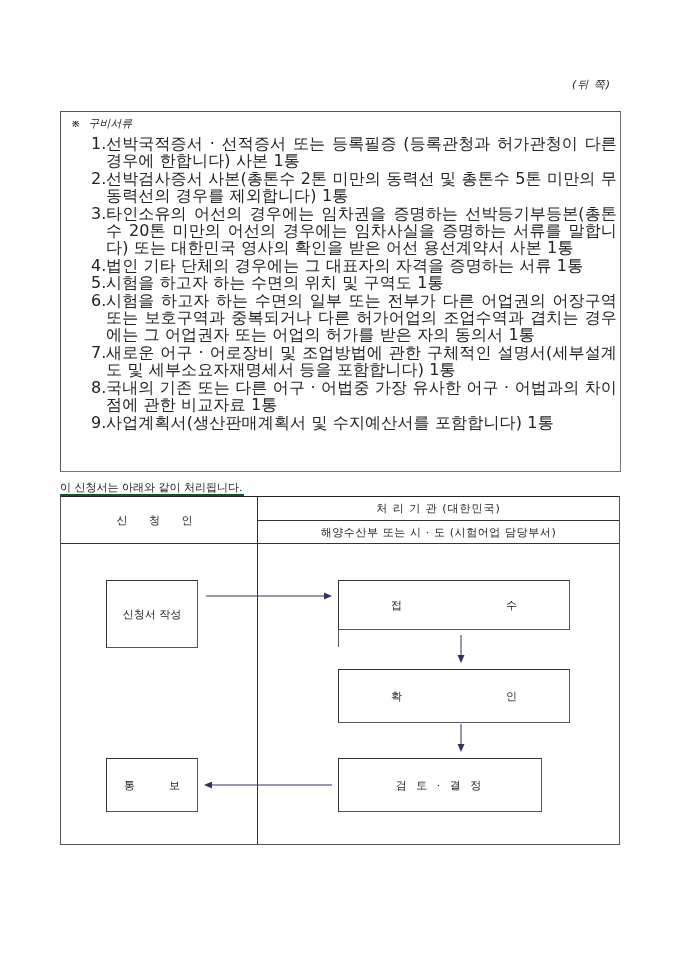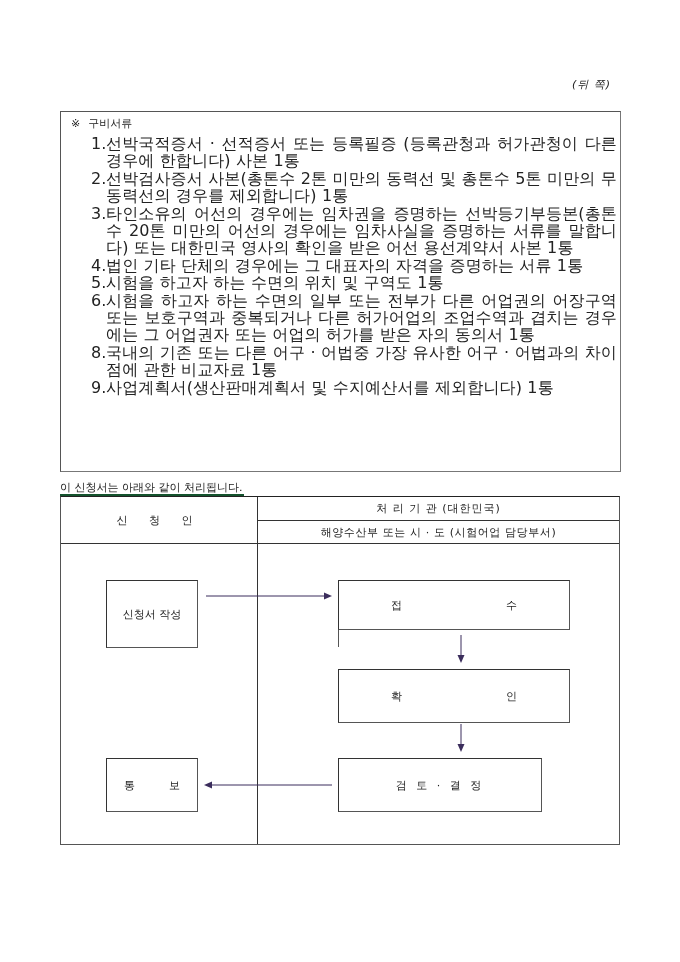--- a/index.html
+++ b/index.html
@@ -1,21 +1,21 @@
 <!DOCTYPE html>
 <html><head>
 <meta charset="utf-8">
 <style>
   html, body { margin: 0; padding: 0; background: #ffffff; }
   body { width: 680px; height: 962px; position: relative; overflow: hidden;
          font-family: "DejaVu Sans", sans-serif; color: #222; font-size: 11px; }
   .page-side { position: absolute; left: 572px; top: 77px; font-size: 11px; letter-spacing: 1px; font-style: italic; }
   .docs-box { position: absolute; left: 60px; top: 111px; width: 559px; height: 359px;
               border: 1.5px solid #555; border-right-color: #777; border-bottom-color: #777; }
-  .docs-title { position: absolute; left: 10px; top: 4px; font-size: 11px; }
+  .docs-title { position: absolute; left: 10px; top: 4px; font-size: 11px; font-style: italic; }
   .docs-title .mark { margin-right: 8px; }
   .docs-list { position: absolute; left: 30px; top: 23px; width: 526px; margin: 0; padding: 0; list-style: none; }
   .docs-list li { font-size: 16px; line-height: 17.4px; padding-left: 15px; text-indent: -15px;
                   text-align: justify; letter-spacing: 0.15px; }
   .docs-list li .num { display: inline-block; width: 15px; text-indent: 0; }
   .intro { position: absolute; left: 60px; top: 481px; font-size: 11px; line-height: 13px;
            border-bottom: 2px solid #14532d; padding-right: 2px; }
   .flow-table { position: absolute; left: 60px; top: 496px; width: 560px; height: 349px;
                 border: 1.5px solid #555; border-top-color: #222; box-sizing: border-box; }
   .v-divider { position: absolute; left: 196px; top: 0; width: 1px; height: 100%; background: #333; }
@@ -41,22 +41,23 @@
   <div class="docs-title">
     <span class="mark">※</span><span>구비서류</span>
   </div>
   <ul class="docs-list">
     <li><span class="num">1.</span><span>선박국적증서 · 선적증서 또는 등록필증 (등록관청과 허가관청이 다른 경우에 한합니다) 사본 1통</span></li>
     <li><span class="num">2.</span><span>선박검사증서 사본(총톤수 2톤 미만의 동력선 및 총톤수 5톤 미만의 무동력선의 경우를 제외합니다) 1통</span></li>
     <li><span class="num">3.</span><span>타인소유의 어선의 경우에는 임차권을 증명하는 선박등기부등본(총톤수 20톤 미만의 어선의 경우에는 임차사실을 증명하는 서류를 말합니다) 또는 대한민국 영사의 확인을 받은 어선 용선계약서 사본 1통</span></li>
     <li><span class="num">4.</span><span>법인 기타 단체의 경우에는 그 대표자의 자격을 증명하는 서류 1통</span></li>
     <li><span class="num">5.</span><span>시험을 하고자 하는 수면의 위치 및 구역도 1통</span></li>
     <li><span class="num">6.</span><span>시험을 하고자 하는 수면의 일부 또는 전부가 다른 어업권의 어장구역 또는 보호구역과 중복되거나 다른 허가어업의 조업수역과 겹치는 경우에는 그 어업권자 또는 어업의 허가를 받은 자의 동의서 1통</span></li>
+    <li><span class="num">7.</span><span>새로운 어구 · 어로장비 및 조업방법에 관한 구체적인 설명서(세부설계도 및 세부소요자재명세서 등을 포함합니다) 1통</span></li>
     <li><span class="num">8.</span><span>국내의 기존 또는 다른 어구 · 어법중 가장 유사한 어구 · 어법과의 차이점에 관한 비교자료 1통</span></li>
-    <li><span class="num">9.</span><span>사업계획서(생산판매계획서 및 수지예산서를 제외합니다) 1통</span></li>
+    <li><span class="num">9.</span><span>사업계획서(생산판매계획서 및 수지예산서를 포함합니다) 1통</span></li>
   </ul>
 </div>
 
 <div class="intro">이 신청서는 아래와 같이 처리됩니다.</div>
 
 <div class="flow-table">
   <div class="v-divider"></div>
   <div class="h-split"></div>
   <div class="h-header"></div>
   <div class="hdr-applicant">신 청 인</div>

